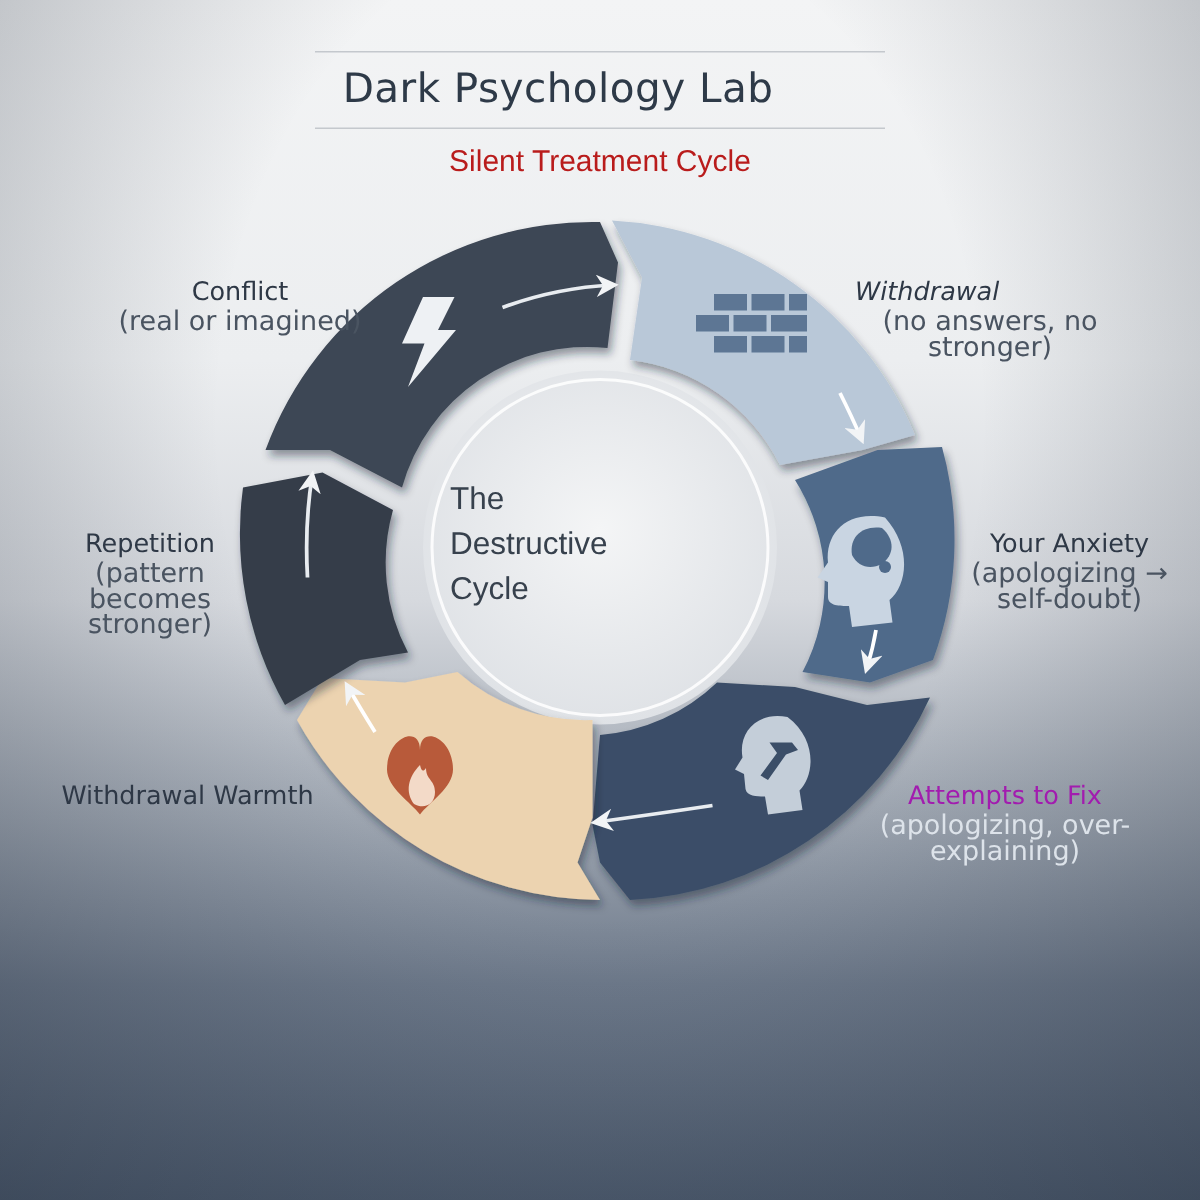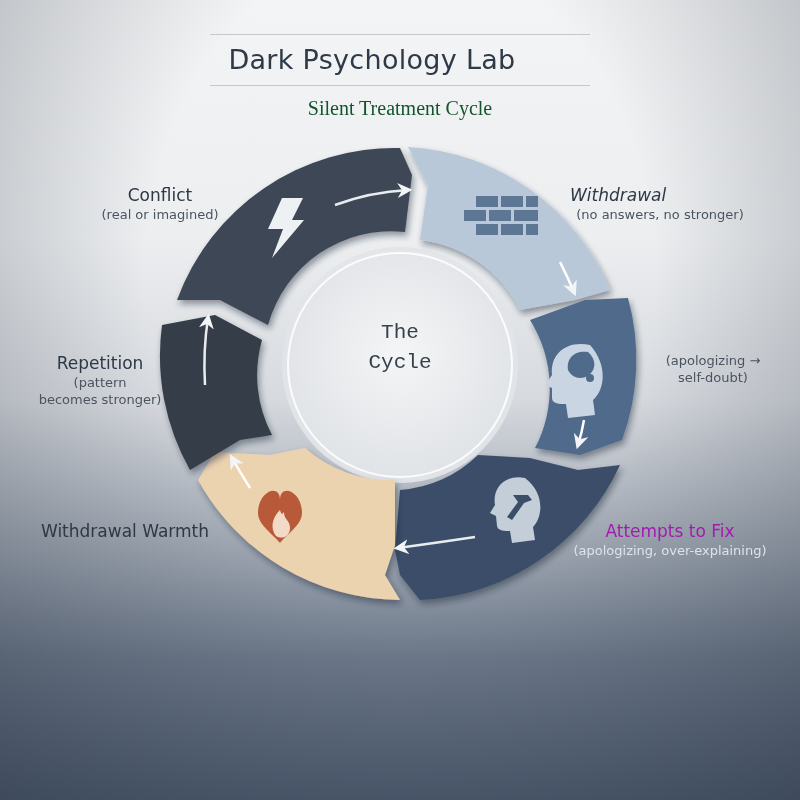--- a/index.html
+++ b/index.html
@@ -13,35 +13,35 @@
     background: radial-gradient(ellipse at 50% 35%, rgba(255,255,255,0) 45%, rgba(30,40,55,0.35) 100%);
   }
   .title-rule { position: absolute; left: 210px; width: 380px; height: 1px; background: #c4c8cd; }
   .title {
     position: absolute; top: 44px; left: 0; width: 744px; text-align: center;
     font-family: "DejaVu Sans", "Liberation Sans", sans-serif;
     font-size: 27px; color: #2e3a48; letter-spacing: 0.3px;
   }
   .subtitle {
     position: absolute; top: 97px; left: 0; width: 800px; text-align: center;
-    font-family: Liberation Serif, serif;
-    font-size: 20px; color: #14532d;
+    font-family: Liberation Sans, sans-serif;
+    font-size: 20px; color: #b91c1c;
   }
   svg.ring { position: absolute; left: 0; top: 0; }
   .label {
     position: absolute; text-align: center;
     font-family: "DejaVu Sans", "Liberation Sans", sans-serif;
   }
   .label .head { font-size: 17px; color: #2e3846; display: block; line-height: 22px; }
-  .label .sub { font-size: 13px; color: #4a5461; display: block; line-height: 17px; }
+  .label .sub { font-size: 18px; color: #4a5461; display: block; line-height: 17px; }
   .label.light .head { color: #a21caf; }
   .label.light .sub { color: #dde3ea; }
   .center-text {
-    position: absolute; left: 300px; top: 318px; width: 200px; text-align: center;
-    font-family: Liberation Mono, monospace;
+    position: absolute; left: 300px; top: 318px; width: 200px; 
+    font-family: Liberation Sans, sans-serif;
     font-size: 21px; line-height: 30px; color: #37414d;
   }
 </style>
 </head>
 <body>
 
 <div class="vignette"></div>
 
 <div class="title-rule" style="top:34px"></div>
 <div class="title">Dark Psychology Lab</div>
@@ -122,34 +122,36 @@
   </g>
 
   <g>
     <path d="M 280 518 C 280 496 258 488 258 505 C 258 488 236 496 236 518 C 236 530 252 540 258 548 C 264 540 280 530 280 518 Z" fill="#b85a3a" transform="translate(22 -5)"></path>
     <path d="M 280 510 C 272 518 270 528 276 536 C 283 540 290 536 290 528 C 290 520 284 520 284 512 C 282 515 281 514 280 510 Z" fill="#f3dac8"></path>
   </g>
 </svg>
 
 <div class="center-text">
   <div>The</div>
+  <div>Destructive</div>
   <div>Cycle</div>
 </div>
 
 <div class="label" style="left:70px; top:184px; width:180px;">
   <span class="head">Conflict</span>
   <span class="sub">(real or imagined)</span>
 </div>
 
 <div class="label" style="left:560px; top:184px; width:200px;">
   <span class="head" style="text-align:left; padding-left:10px;font-style:italic;">Withdrawal</span>
   <span class="sub">(no answers, no stronger)</span>
 </div>
 
 <div class="label" style="left:638px; top:352px; width:150px;">
+  <span class="head">Your Anxiety</span>
   <span class="sub">(apologizing →</span>
   <span class="sub">self-doubt)</span>
 </div>
 
 <div class="label light" style="left:555px; top:520px; width:230px;">
   <span class="head">Attempts to Fix</span>
   <span class="sub">(apologizing, over-explaining)</span>
 </div>
 
 <div class="label" style="left:25px; top:520px; width:200px;">

